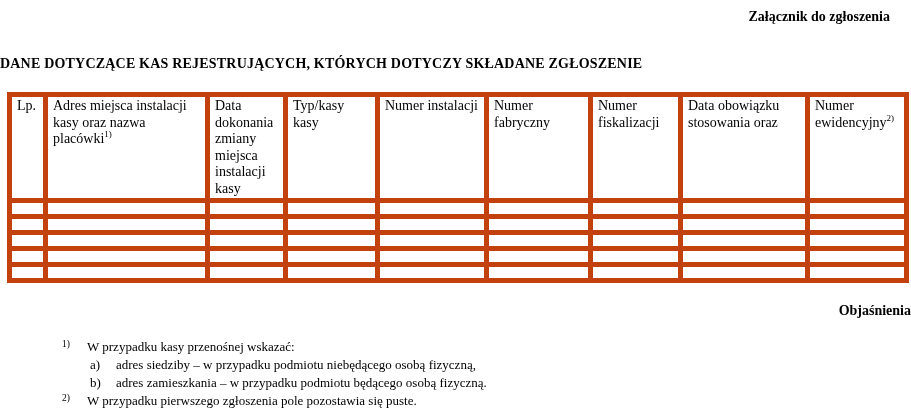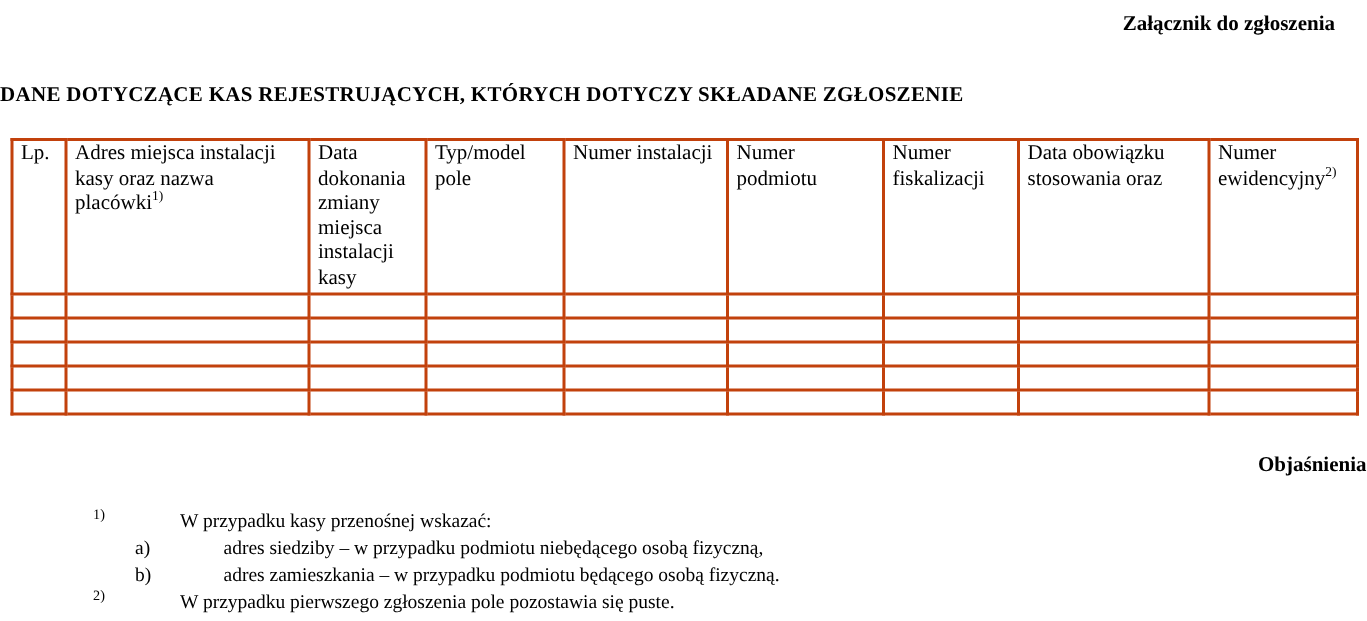--- a/index.html
+++ b/index.html
@@ -35,21 +35,21 @@
   table.form-table {
     position: absolute;
     top: 92px;
     left: 7px;
     width: 897px;
     border-collapse: collapse;
     table-layout: fixed;
   }
   .form-table th,
   .form-table td {
-    border: 2px solid #c2410c;
+    border: 5px solid #c2410c;
     font-size: 14px;
     font-weight: normal;
     text-align: left;
     vertical-align: top;
     padding: 1px 4px 1px 5px;
     line-height: 16.5px;
   }
   .form-table thead th { height: 100px; }
   .form-table td.empty-cell { height: 16px; }
   .form-table sup {
@@ -75,21 +75,21 @@
   }
   .fn-row { display: flex; }
   .fn-marker {
     flex: 0 0 25px;
     font-size: 9.5px;
     transform: translateY(-3px);
   }
   .fn-subitems { margin-left: 28px; }
   .fn-subrow { display: flex; }
   .fn-submarker { flex: 0 0 26px; }
-  .fn-text { white-space: nowrap; margin-left: 33px; }
+  .fn-text { white-space: nowrap; }
 </style>
 </head>
 <body>
 
 <div class="page">
 
   <div class="attachment-label">Załącznik do zgłoszenia</div>
 
   <div class="doc-title">DANE DOTYCZĄCE KAS REJESTRUJĄCYCH, KTÓRYCH DOTYCZY SKŁADANE ZGŁOSZENIE</div>
 
@@ -103,23 +103,23 @@
       <col style="width:104px">
       <col style="width:90px">
       <col style="width:127px">
       <col style="width:99px">
     </colgroup>
     <thead>
       <tr>
         <th><span>Lp.</span></th>
         <th><span>Adres miejsca instalacji kasy oraz nazwa placówki</span><sup>1)</sup></th>
         <th><span>Data dokonania zmiany miejsca instalacji kasy</span></th>
-        <th><span>Typ/model pole</span></th>
+        <th><span>Typ/kasy kasy</span></th>
         <th><span>Numer instalacji</span></th>
-        <th><span>Numer podmiotu</span></th>
+        <th><span>Numer fabryczny</span></th>
         <th><span>Numer fiskalizacji</span></th>
         <th><span>Data obowiązku stosowania oraz</span></th>
         <th><span>Numer ewidencyjny</span><sup>2)</sup></th>
       </tr>
     </thead>
     <tbody>
         <tr>
           <td class="empty-cell"></td>
           <td class="empty-cell"></td>
           <td class="empty-cell"></td>

